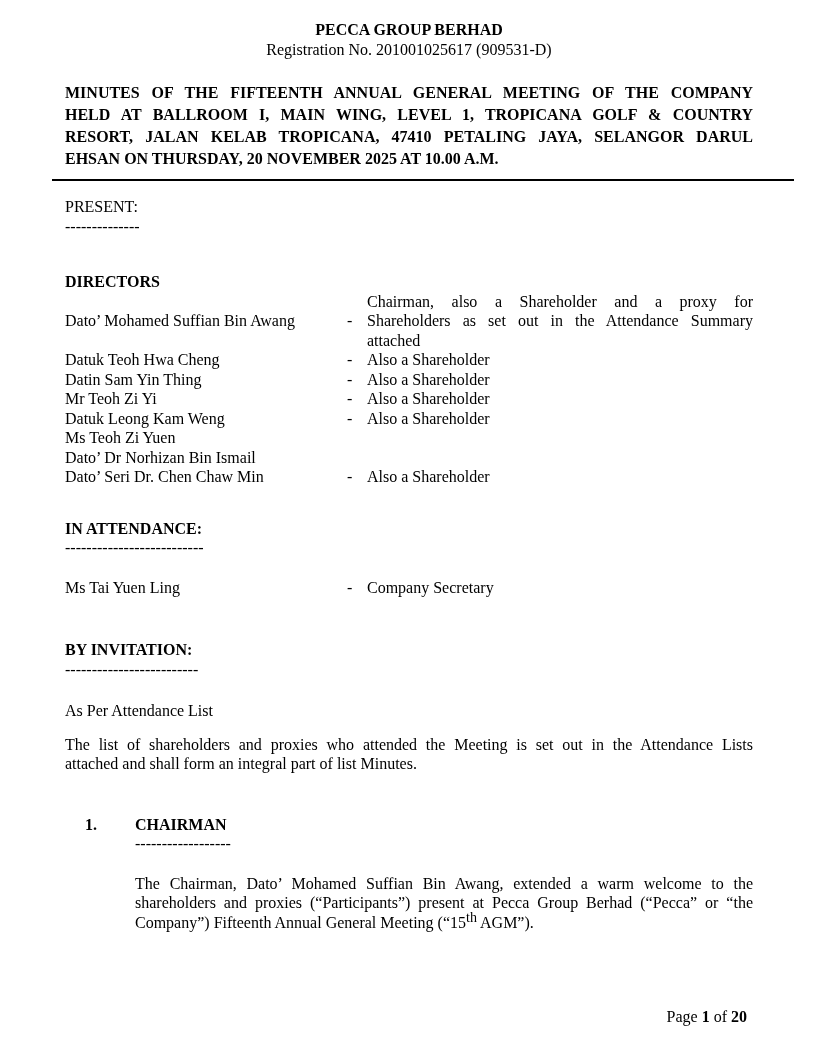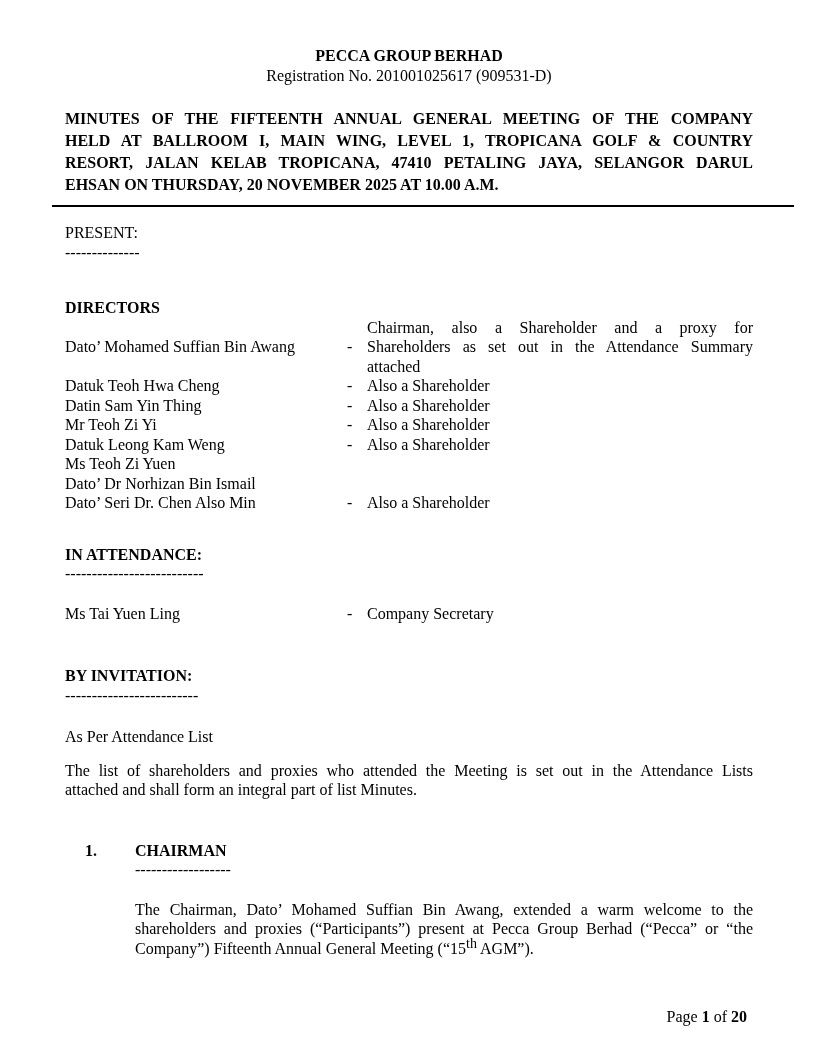--- a/index.html
+++ b/index.html
@@ -6,21 +6,21 @@
   body {
     width: 818px; height: 1044px;
     background: #ffffff;
     color: #000000;
     font-family: "Liberation Serif", "DejaVu Serif", serif;
     font-size: 16px;
     line-height: 19.5px;
     position: relative;
     overflow: hidden;
   }
-  .page { padding: 46px 65px 0 65px; }
+  .page { padding: 20px 65px 0 65px; }
   .center { text-align: center; }
   .bold { font-weight: bold; }
   .doc-title { font-weight: bold; }
   .meeting-heading { font-weight: bold; line-height: 22px; margin-top: 23px; }
   .just { text-align: justify; text-align-last: justify; white-space: nowrap; width: 100%; }
   .rule {
     border: none; border-top: 2px solid #000;
     margin: 9px -41px 0 -13px; height: 0;
   }
   .present-block { margin-top: 16px; }
@@ -111,21 +111,21 @@
       <div class="col-role"></div>
     </div>
 
     <div class="dir-row">
       <div class="col-name">Dato’ Dr Norhizan Bin Ismail</div>
       <div class="col-dash"></div>
       <div class="col-role"></div>
     </div>
 
     <div class="dir-row">
-      <div class="col-name">Dato’ Seri Dr. Chen Also Min</div>
+      <div class="col-name">Dato’ Seri Dr. Chen Chaw Min</div>
       <div class="col-dash">-</div>
       <div class="col-role">Also a Shareholder</div>
     </div>
   </div>
 
   <div class="attendance-block">
     <div class="bold">IN ATTENDANCE:</div>
     <div>--------------------------</div>
     <div class="dir-row att-row">
       <div class="col-name">Ms Tai Yuen Ling</div>

